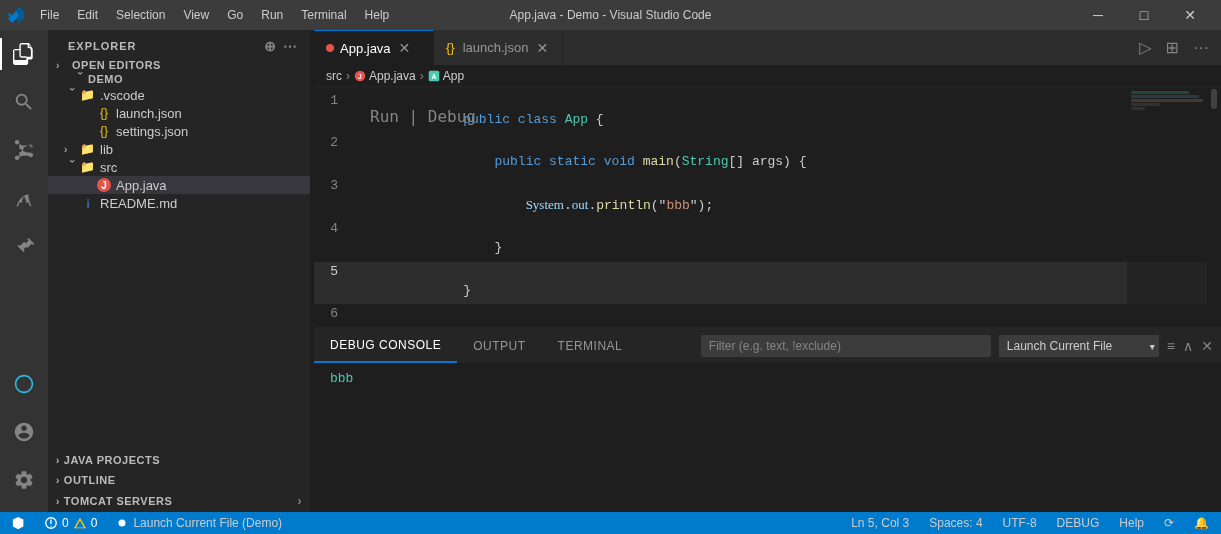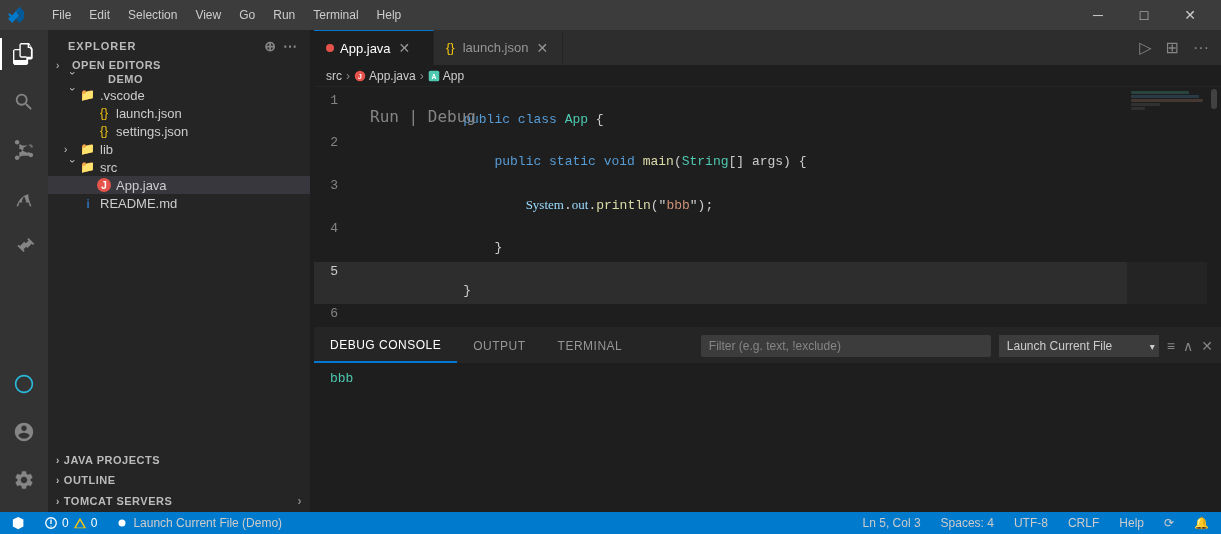--- a/index.html
+++ b/index.html
@@ -21,21 +21,21 @@
       background: #3c3c3c;
       display: flex;
       align-items: center;
       justify-content: space-between;
       padding: 0 8px;
       flex-shrink: 0;
     }
     .titlebar-left {
       display: flex;
       align-items: center;
-      gap: 20px;
+      gap: 8px;
     }
     .titlebar-logo {
       width: 16px;
       height: 16px;
     }
     .titlebar-menu {
       display: flex;
       gap: 2px;
     }
     .titlebar-menu-item {
@@ -505,20 +505,21 @@
       <span class="titlebar-menu-item">File</span>
       <span class="titlebar-menu-item">Edit</span>
       <span class="titlebar-menu-item">Selection</span>
       <span class="titlebar-menu-item">View</span>
       <span class="titlebar-menu-item">Go</span>
       <span class="titlebar-menu-item">Run</span>
       <span class="titlebar-menu-item">Terminal</span>
       <span class="titlebar-menu-item">Help</span>
     </div>
   </div>
+  <div class="titlebar-title">App.java - Demo - Visual Studio Code</div>
   <div class="titlebar-controls">
     <div class="titlebar-btn">─</div>
     <div class="titlebar-btn">□</div>
     <div class="titlebar-btn close">✕</div>
   </div>
 </div>
 
 <div class="main-container">
 
   <div class="activity-bar">
@@ -575,21 +576,21 @@
       </div>
     </div>
 
     <div class="tree-section">
 
       <div class="tree-item" style="padding-left:8px;">
         <span class="tree-arrow">›</span>
         <span class="tree-label" style="font-size:11px;font-weight:700;color:#bbbbbb;text-transform:uppercase;letter-spacing:0.5px;">OPEN EDITORS</span>
       </div>
 
-      <div class="tree-item" style="padding-left:16px;gap:28px;">
+      <div class="tree-item" style="padding-left:24px;">
         <span class="tree-arrow" style="transform:rotate(90deg);display:inline-block;">›</span>
         <span class="tree-label" style="font-size:11px;font-weight:700;color:#bbbbbb;text-transform:uppercase;letter-spacing:0.5px;">DEMO</span>
       </div>
 
       <div class="tree-item" style="padding-left:16px;">
         <span class="tree-arrow" style="transform:rotate(90deg);display:inline-block;">›</span>
         <span class="tree-icon" style="color:#e8ab53;">📁</span>
         <span class="tree-label">.vscode</span>
       </div>
 
@@ -824,21 +825,21 @@
     <div class="status-item">
       <span>Ln 5, Col 3</span>
     </div>
     <div class="status-item">
       <span>Spaces: 4</span>
     </div>
     <div class="status-item">
       <span>UTF-8</span>
     </div>
     <div class="status-item">
-      <span>CRLF</span>
+      <span>DEBUG</span>
     </div>
     <div class="status-item">
       <span>Help</span>
     </div>
     <div class="status-item">
       <span>⟳</span>
     </div>
     <div class="status-item">
       <span>🔔</span>
     </div>

